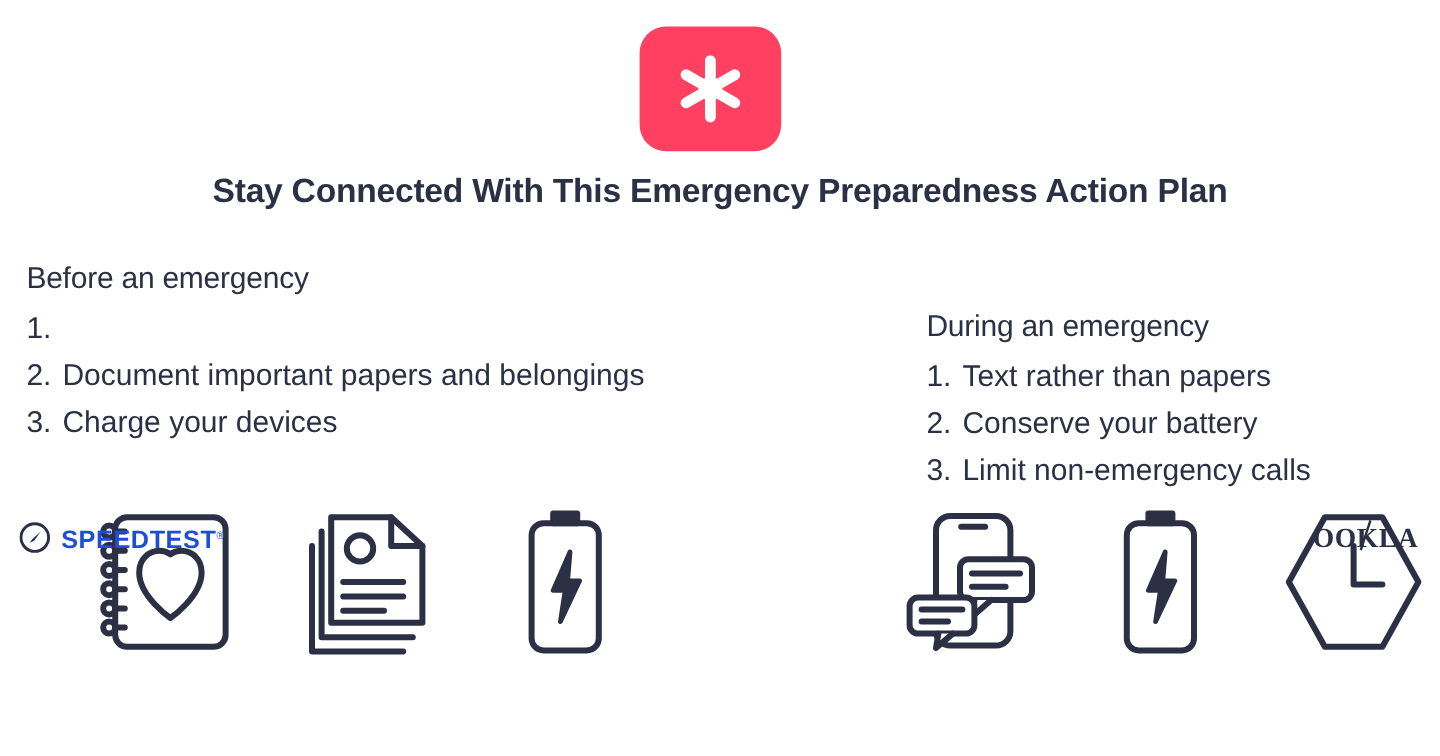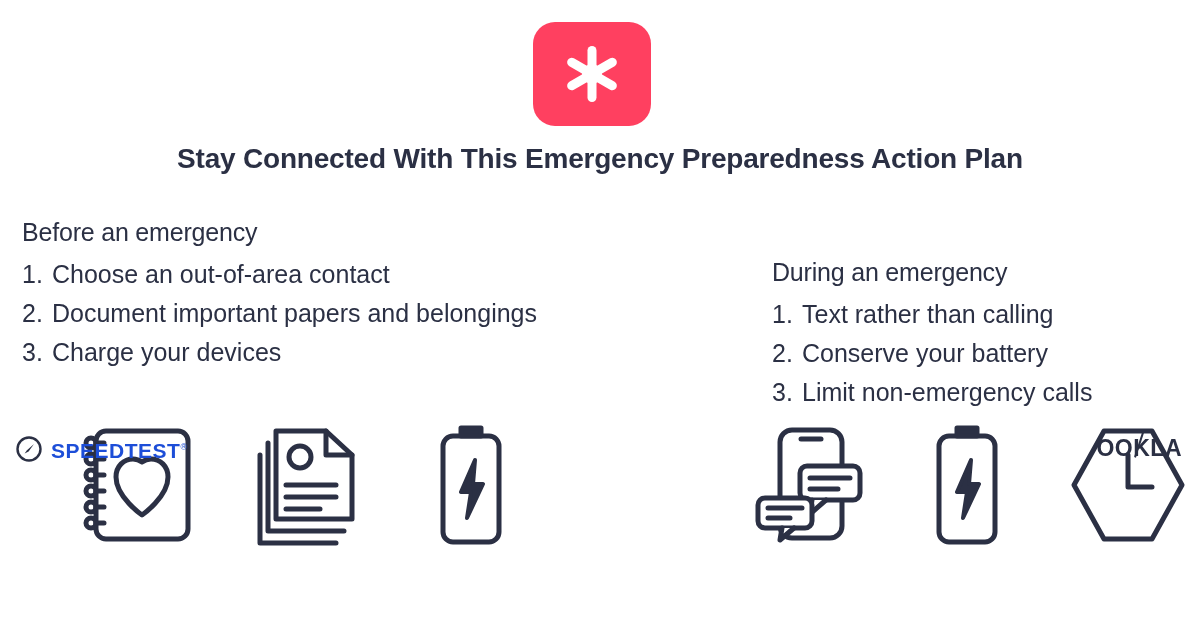--- a/index.html
+++ b/index.html
@@ -135,20 +135,21 @@
   .footer-right {
     position: absolute;
     right: 18px;
     bottom: 20px;
     font-size: 23px;
     font-weight: bold;
     letter-spacing: 0.5px;
     color: #2b3044;
     display: flex;
     align-items: center;
+    font-family: Liberation Serif, serif;
   }
   .footer-right .k-slash {
     display: inline-block;
     position: relative;
   }
   .footer-right .k-slash::after {
     content: "";
     position: absolute;
     left: 50%;
     top: -3px;
@@ -176,39 +177,38 @@
     </span>
   </div>
 
   <div class="title">Stay Connected With This Emergency Preparedness Action Plan</div>
 
   <div class="col col-left">
     <div class="col-heading">Before an emergency</div>
     <ol class="items">
       <li>
         <span class="num">1.</span>
-        <span>Choose an out-of-area contact</span>
       </li>
       <li>
         <span class="num">2.</span>
         <span>Document important papers and belongings</span>
       </li>
       <li>
         <span class="num">3.</span>
         <span>Charge your devices</span>
       </li>
     </ol>
   </div>
 
   <div class="col col-right">
     <div class="col-heading">During an emergency</div>
     <ol class="items">
       <li>
         <span class="num">1.</span>
-        <span>Text rather than calling</span>
+        <span>Text rather than papers</span>
       </li>
       <li>
         <span class="num">2.</span>
         <span>Conserve your battery</span>
       </li>
       <li>
         <span class="num">3.</span>
         <span>Limit non-emergency calls</span>
       </li>
     </ol>

